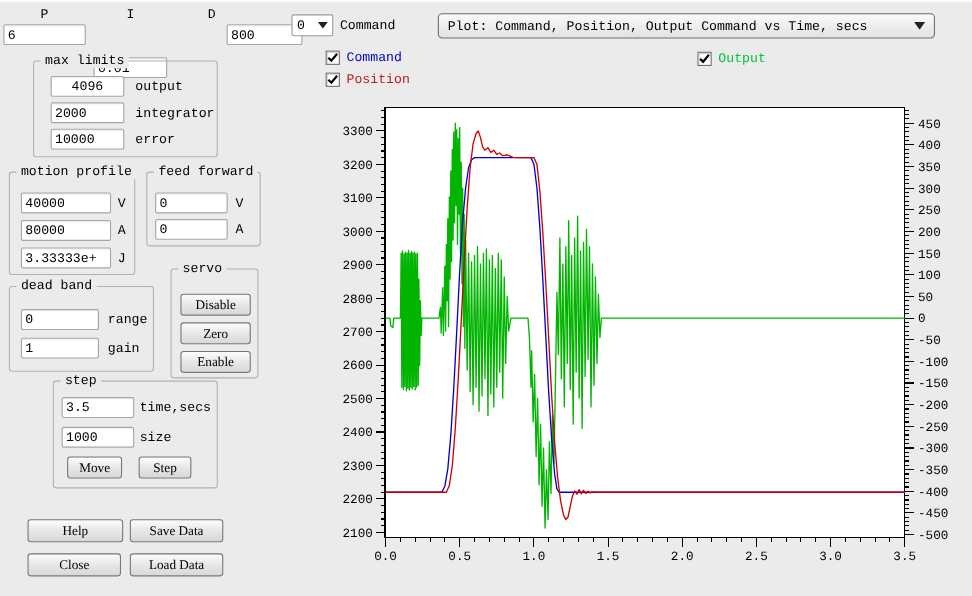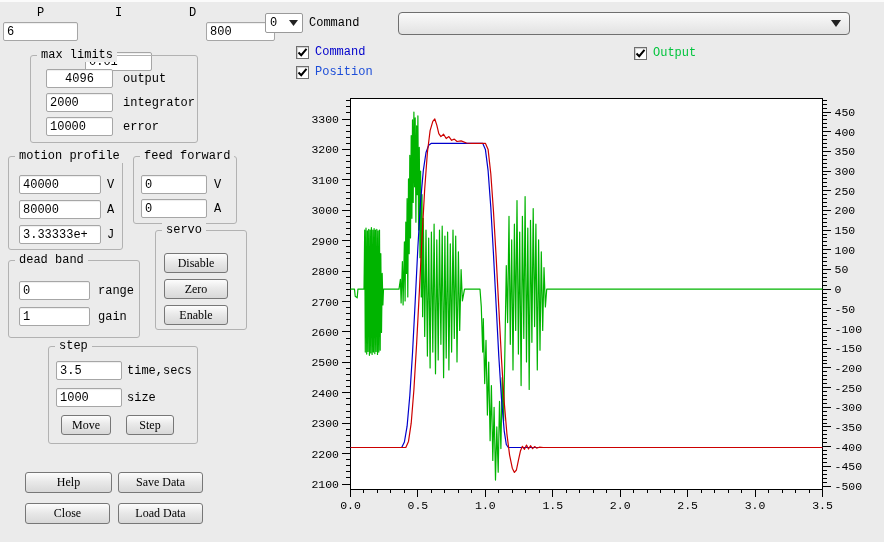--- a/index.html
+++ b/index.html
@@ -87,21 +87,21 @@
 </div>
 
 <div class="group" style="left:133px;top:156px;width:104px;height:68px">
   <span class="group-label">feed forward</span>
   <input class="tin" style="left: 7px; top: 18px; width: 66px;" value="0">
   <span class="plabel" style="left:80px;top:21px">V</span>
   <input class="tin" style="left: 7px; top: 42px; width: 66px;" value="0">
   <span class="plabel" style="left:80px;top:45px">A</span>
 </div>
 
-<div class="group" style="left:155px;top:230px;width:92px;height:100px">
+<div class="group" style="left:155px;top:244px;width:80px;height:100px">
   <span class="group-label">servo</span>
   <div class="btn" style="left:8px;top:22px;width:64px;height:20px">
       <span>Disable</span>
     </div>
   <div class="btn" style="left:8px;top:48px;width:64px;height:20px">
       <span>Zero</span>
     </div>
   <div class="btn" style="left:8px;top:74px;width:64px;height:20px">
       <span>Enable</span>
     </div>
@@ -146,38 +146,39 @@
   <span>0</span>
   <span class="arrow">
       <svg width="9" height="6" viewBox="0 0 9 6">
         <path d="M0 0 L9 0 L4.5 6 Z" fill="#222"></path>
       </svg>
     </span>
 </div>
 <span class="plabel" style="left:309px;top:16px">Command</span>
 
 <div class="plot-combo" style="left:398px;top:12px;width:452px;height:23px">
+  <span>Plot: Command, Position, Output Command vs Time, secs</span>
   <span class="arrow"><svg width="10" height="7" viewBox="0 0 10 7">
         <path d="M0 0 L10 0 L5 7 Z" fill="#222"></path>
       </svg></span>
 </div>
 
 <span class="cb" style="left:296px;top:46px">
     <svg width="11" height="11" viewBox="0 0 11 11">
       <path d="M1.5 5.5 L4.2 8.2 L9.5 1.8" stroke="#000" stroke-width="2" fill="none"></path>
     </svg>
   </span>
 <span class="plabel" style="left: 315px; top: 45px; color: rgb(0, 0, 204);">Command</span>
 
 <span class="cb" style="left:296px;top:66px">
     <svg width="11" height="11" viewBox="0 0 11 11">
       <path d="M1.5 5.5 L4.2 8.2 L9.5 1.8" stroke="#000" stroke-width="2" fill="none"></path>
     </svg>
   </span>
-<span class="plabel" style="left: 315px; top: 65px; color: #1d4ed8;">Position</span>
+<span class="plabel" style="left: 315px; top: 65px; color: #b91c1c;">Position</span>
 
 <span class="cb" style="left:634px;top:47px">
     <svg width="11" height="11" viewBox="0 0 11 11">
       <path d="M1.5 5.5 L4.2 8.2 L9.5 1.8" stroke="#000" stroke-width="2" fill="none"></path>
     </svg>
   </span>
 <span class="plabel" style="left: 653px; top: 46px; color: rgb(0, 196, 60);">Output</span>
 
 <svg id="chart-svg" width="884" height="542">
     <rect x="350" y="98" width="472.5" height="391" fill="#ffffff" stroke="#000" stroke-width="1" shape-rendering="crispEdges"></rect>

